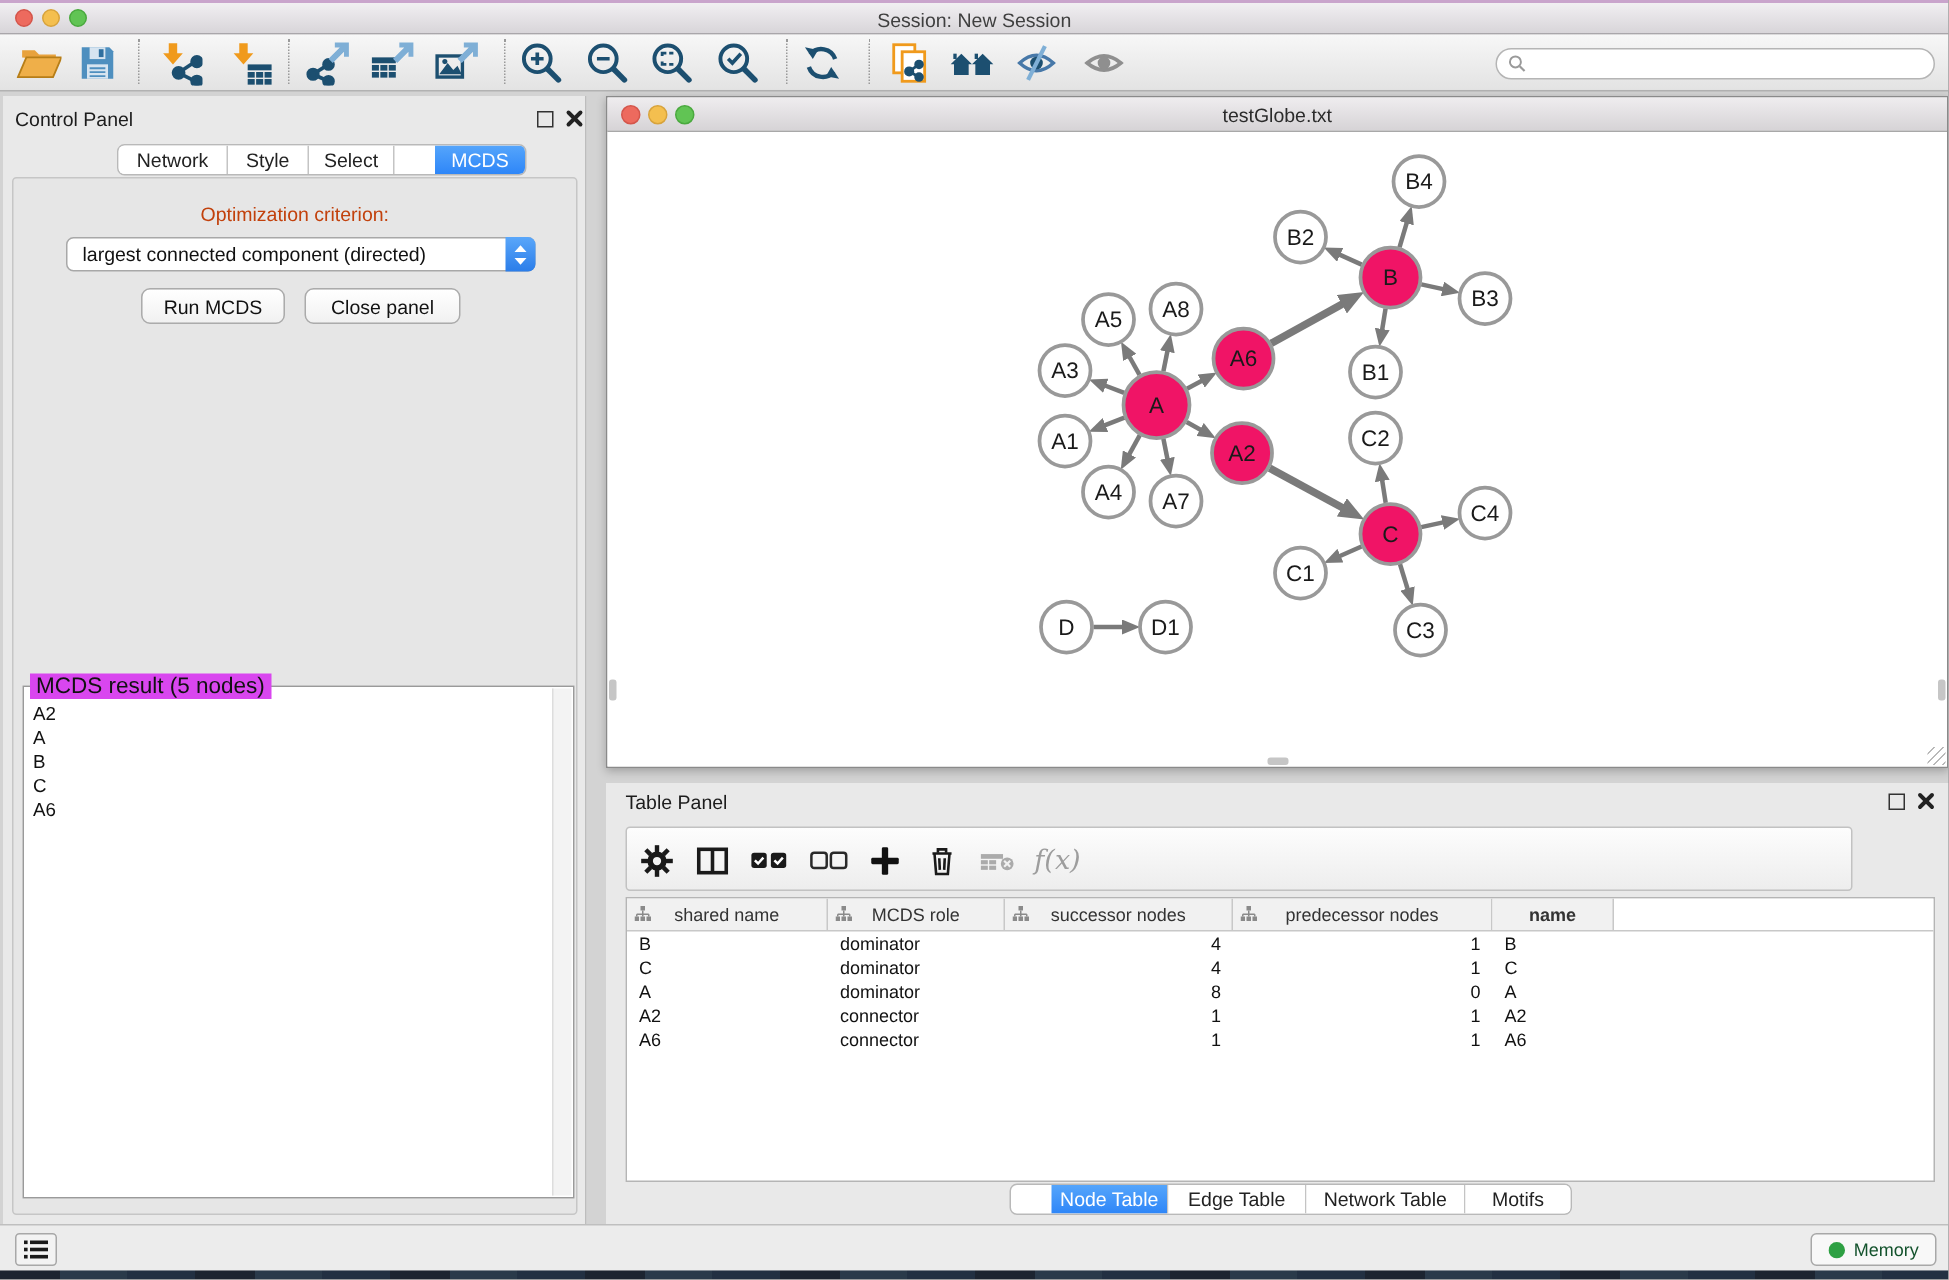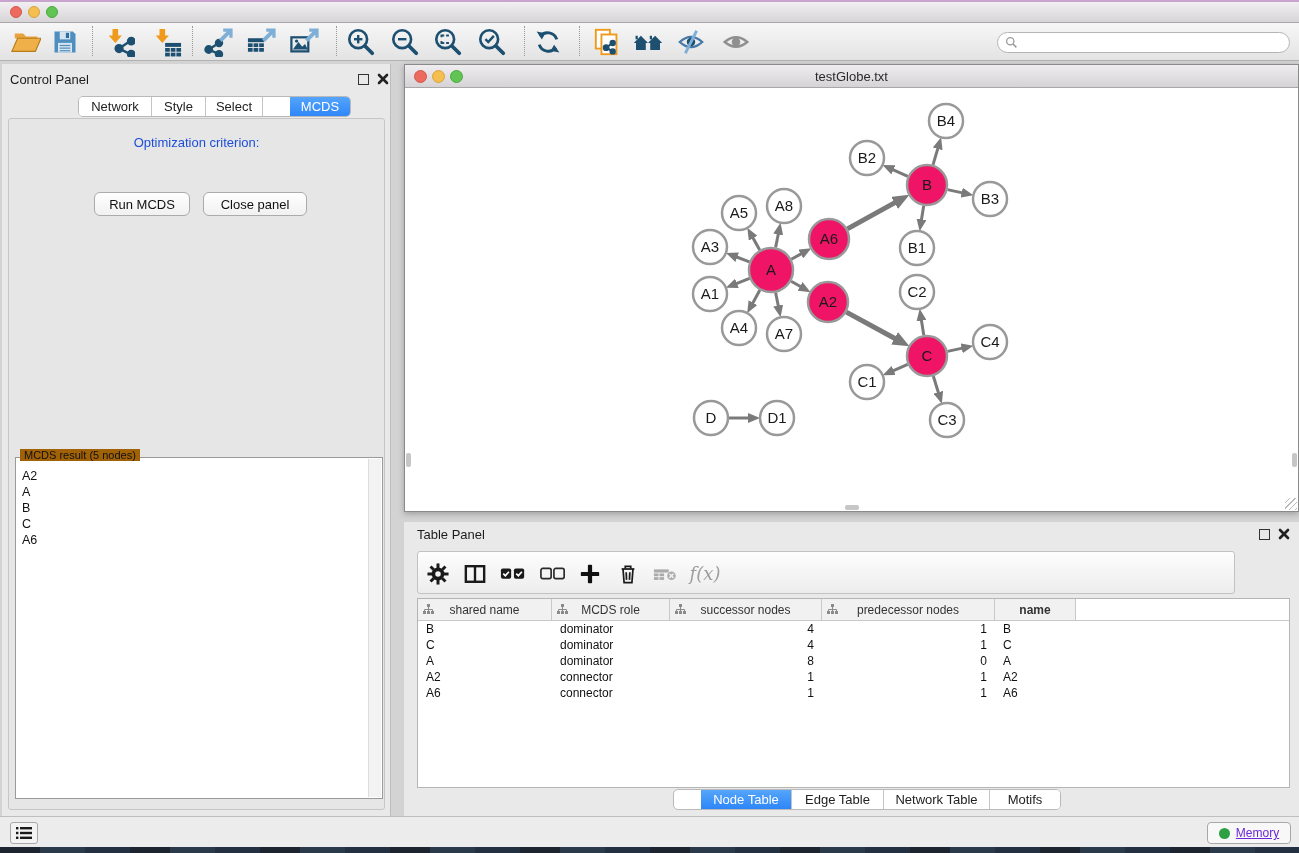--- a/index.html
+++ b/index.html
@@ -38,33 +38,33 @@
     background:#e9e9e9; border-right:1px solid #bdbdbd; }
   .panel-title { font-size:13px; color:#1c1c1c; }
   .float-ic { width:11px; height:11px; border:1.5px solid #333; background:transparent; }
   .tabs { display:flex; border:1px solid #b9b9b9; border-radius:5px; overflow:hidden; background:#fff; height:21px; }
   .tab { font-size:13px; color:#222; display:flex; align-items:center; justify-content:center;
     border-right:1px solid #c4c4c4; background:#fff; cursor:default; }
   .tab:last-child { border-right:none; }
   .tab.active { background:linear-gradient(#55a5fb,#2e86f8); color:#fff;margin-left:27px; }
   #cp-content { position:absolute; left:6px; top:54px; width:377px; height:692px;
     border:1px solid #c6c6c6; border-radius:3px; background:#e6e6e6; }
-  #opt-label { position:absolute; top:16px; left:0; width:100%; text-align:center; font-size:13px; color:#1d4ed8; }
+  #opt-label { position:absolute; top:16px; left:0; width:100%; text-align:center; font-size:13px; color:#c2410c; }
   #criterion { position:absolute; left:35px; top:39px; width:313px; height:23px; background:#fff;
     border:1px solid #a8a8a8; border-radius:5px; display:flex; align-items:center; font-size:13px; color:#111; }
   #criterion .val { padding-left:10px; flex:1; }
   #criterion .stepper { width:20px; height:23px; margin-right:-1px; border-radius:0 5px 5px 0;
     background:linear-gradient(#5aa7fa,#2b7de9); display:flex; align-items:center; justify-content:center; }
   .mac-btn { position:absolute; top:73px; height:24px; background:linear-gradient(#ffffff,#f1f1f1);
     border:1px solid #ababab; border-radius:6px; font-size:13px; color:#111;
     display:flex; align-items:center; justify-content:center; }
   #mcds-fieldset { position:absolute; left:6px; top:338px; width:368px; height:342px;
     background:#fff; border:1px solid #9a9a9a; }
-  #mcds-legend { position:absolute; top:-9px; left:4px; background:#a16207; padding:0 4px;
-    font-size:11px; color:#111; }
+  #mcds-legend { position:absolute; top:-9px; left:4px; background:#d946ef; padding:0 4px;
+    font-size:15px; color:#111; }
   #mcds-list { position:absolute; left:2px; top:10px; right:16px; bottom:2px; overflow:hidden; }
   .mcds-item { font-size:12.5px; color:#111; line-height:16px; padding-left:4px; }
   #mcds-scroll { position:absolute; top:1px; right:1px; width:13px; bottom:1px;
     background:#f3f3f3; border-left:1px solid #ddd; }
 
   
   #network-window { position:absolute; left:404px; top:2px; width:895px; height:448px;
     background:#fff; border:1px solid #8a8a8a; box-shadow:0 2px 6px rgba(0,0,0,.25); }
   #nw-titlebar { position:absolute; top:0; left:0; right:0; height:23px;
     background:linear-gradient(#efedef,#d6d3d6); border-bottom:1px solid #a8a8a8; }
@@ -91,35 +91,36 @@
   .tr { display:flex; height:16px; align-items:center; }
   .td { font-size:12px; color:#111; padding:0 8px; white-space:nowrap; overflow:hidden; }
   #tp-tabs { position:absolute; left:269px; top:267px; }
 
   
   #status-bar { top:816px; left:0; width:1299px; height:31px; background:#ececec; border-top:1px solid #bfbfbf; }
   #list-btn { position:absolute; left:10px; top:5px; width:28px; height:22px; background:#f3f3f3;
     border:1px solid #a8a8a8; border-radius:3px; display:flex; align-items:center; justify-content:center; }
   #memory-btn { position:absolute; right:8px; top:5px; width:84px; height:22px; background:#f8f8f8;
     border:1px solid #a8a8a8; border-radius:4px; display:flex; align-items:center; justify-content:center; gap:6px;
-    font-size:12px; color:#6d28d9;text-decoration:underline; }
+    font-size:12px; color:#14532d; }
   #memory-dot { width:11px; height:11px; border-radius:50%; background:#2ea043; border:1px solid #23813400; }
   #wallpaper { top:847px; left:0; width:1299px; height:6px;
     background:repeating-linear-gradient(90deg,#1c2430 0 40px,#2a3a4a 40px 85px,#223042 85px 130px); }
 </style>
 </head>
 <body>
 
 <div id="app">
 
   <div id="topline" class="abs"></div>
   <div id="titlebar" class="abs">
     <div class="tl red abs"></div>
     <div class="tl yellow abs"></div>
     <div class="tl green abs"></div>
+    <div id="app-title" class="abs">Session: New Session</div>
   </div>
 
   <div id="toolbar" class="abs">
     <div class="tb-ic abs" style="left:10px">
       <svg width="30" height="30" viewBox="0 0 32 32">
           <path d="M4 12 V7 h9 l3 3 h12 v4" fill="#e8a23d"></path>
           <path d="M1 26 L7 12 h25 l-6 14 z" fill="#efaf49" stroke="#b77e18" stroke-width="1.3"></path>
         </svg>
     </div>
     <div class="tb-ic abs" style="left:49px">
@@ -293,20 +294,29 @@
         </svg>
       <div class="tabs abs" style="left:76px; top:32px" id="control-tabs">
           <div class="tab" style="width: 73px;">Network</div>
           <div class="tab" style="width: 54px;">Style</div>
           <div class="tab" style="width: 57px;">Select</div>
           <div class="tab active" style="width: 60px;">MCDS</div>
         </div>
 
       <div id="cp-content">
         <div id="opt-label">Optimization criterion:</div>
+        <div id="criterion">
+          <div class="val">largest connected component (directed)</div>
+          <div class="stepper">
+            <svg width="12" height="16" viewBox="0 0 12 16">
+                <polygon points="6,1.5 10,6 2,6" fill="#fff"></polygon>
+                <polygon points="6,14.5 2,10 10,10" fill="#fff"></polygon>
+              </svg>
+          </div>
+        </div>
         <div class="mac-btn" style="left:85px; width:96px">Run MCDS</div>
         <div class="mac-btn" style="left:194px; width:104px">Close panel</div>
 
         <div id="mcds-fieldset">
           <div id="mcds-legend">MCDS result (5 nodes)</div>
           <div id="mcds-list">
               <div class="mcds-item">A2</div>
               <div class="mcds-item">A</div>
               <div class="mcds-item">B</div>
               <div class="mcds-item">C</div>
@@ -646,21 +656,21 @@
               <div class="td" style="width: 134px; text-align: left;">A6</div>
               <div class="td" style="width: 118px; text-align: left;">connector</div>
               <div class="td" style="width: 152px; text-align: right;">1</div>
               <div class="td" style="width: 173px; text-align: right;">1</div>
               <div class="td" style="width: 81px; text-align: left;">A6</div>
             </div>
           </div>
       </div>
 
       <div id="tp-tabs" class="tabs">
-          <div class="tab active" style="width: 91px;">Node Table</div>
+          <div class="tab active" style="width: 78px;">Node Table</div>
           <div class="tab" style="width: 92px;">Edge Table</div>
           <div class="tab" style="width: 106px;">Network Table</div>
           <div class="tab" style="width: 70px;">Motifs</div>
         </div>
     </div>
   </div>
 
   <div id="status-bar" class="abs">
     <div id="list-btn">
       <svg width="16" height="14" viewBox="0 0 16 14">

